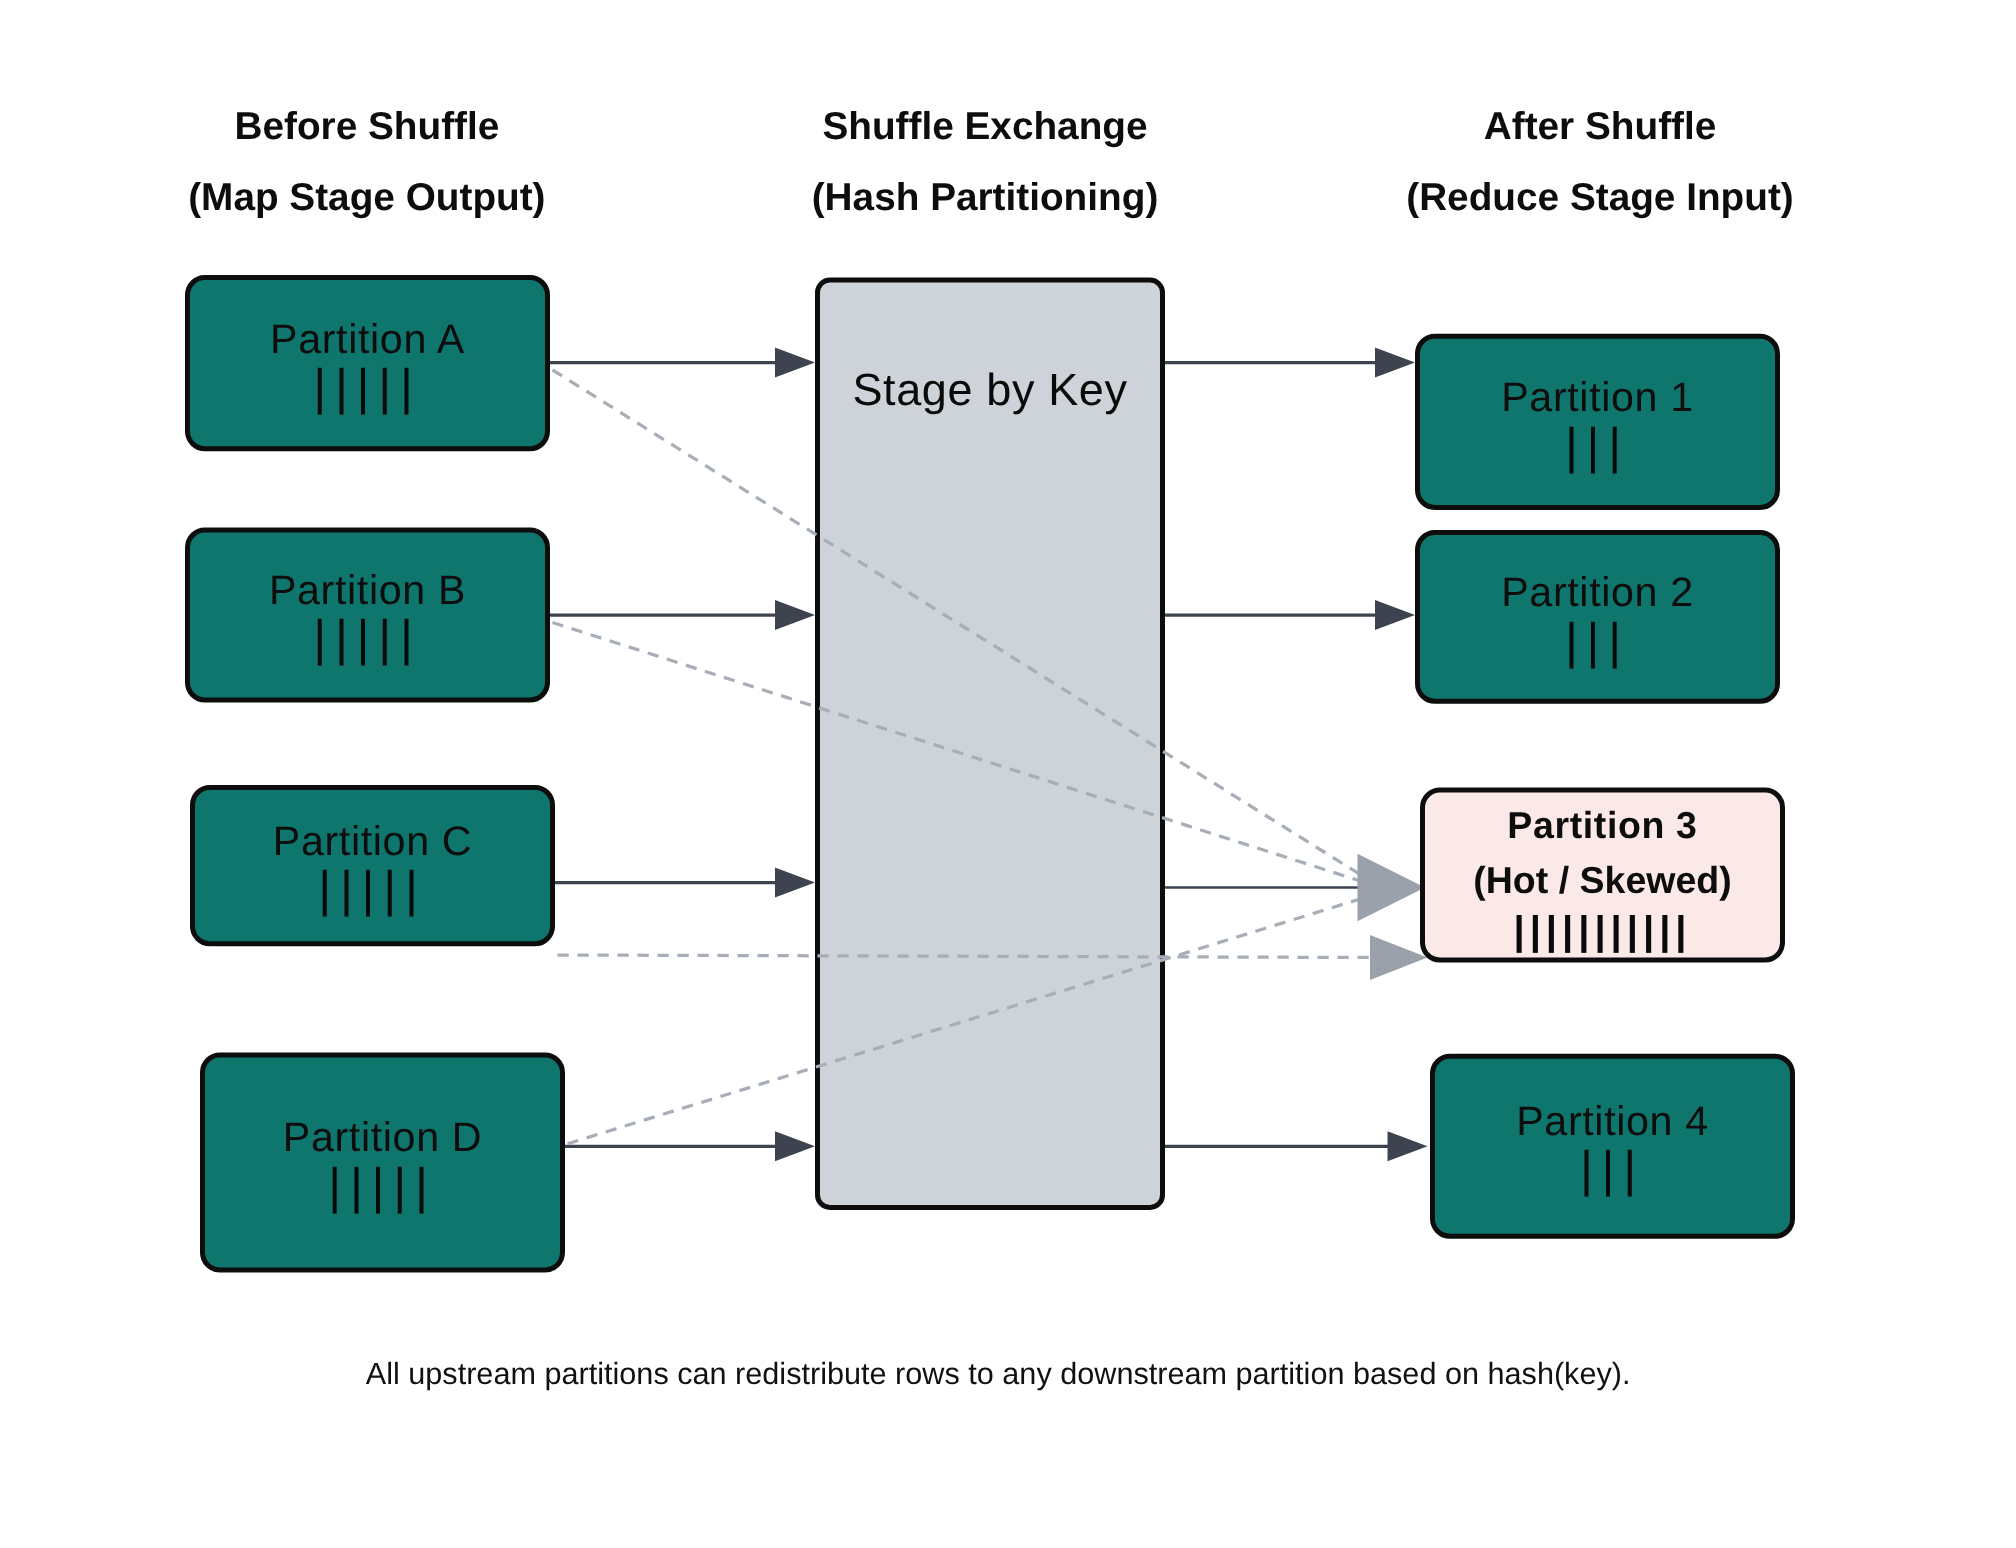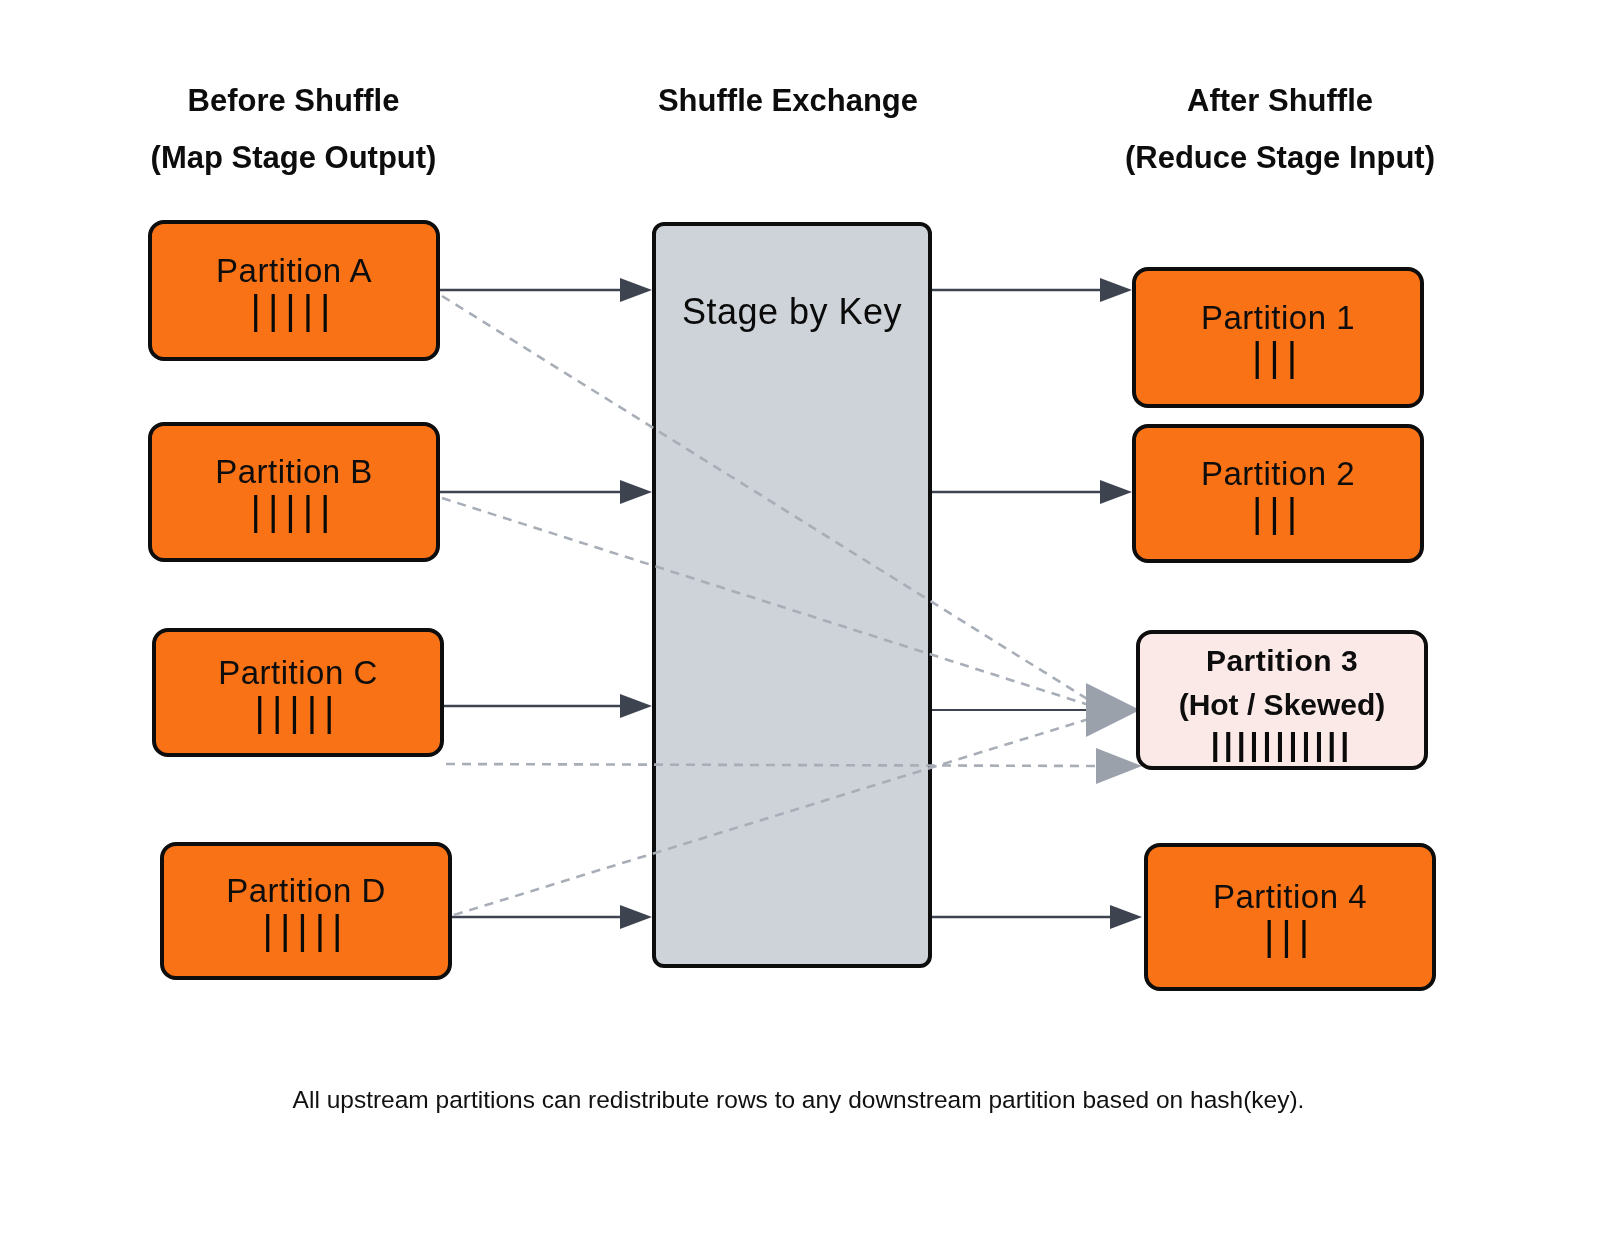--- a/index.html
+++ b/index.html
@@ -28,36 +28,36 @@
     line-height:57px;
     color:var(--ink);
   }
   .hdr-left{left:86px;top:72px;width:415px;}
   .hdr-mid{left:578px;top:72px;width:420px;}
   .hdr-right{left:1060px;top:72px;width:440px;}
 
   .pbox{
     position:absolute;
     width:292px;
-    background:#f97316;
+    background:#0f766e;
     border:4.5px solid var(--box-border);
     border-radius:16px;
     display:flex;flex-direction:column;
     align-items:center;justify-content:center;
   }
   .pbox .plabel{font-size:33px;color:var(--ink);letter-spacing:0.5px;}
   .pbox .tally{
     font-size:40px;line-height:40px;
     letter-spacing:7px;color:#0a0a0a;
     font-family:"Liberation Sans", sans-serif;
   }
   .box-a{left:148px;top:220px;height:141px;}
   .box-b{left:148px;top:422px;height:140px;}
   .box-c{left:152px;top:628px;height:129px;}
-  .box-d{left:160px;top:842px;height:138px;}
+  .box-d{left:160px;top:842px;height:176px;}
   .box-1{left:1132px;top:222px;height:141px;margin-top:45px;}
   .box-2{left:1132px;top:424px;height:139px;}
   .box-3{left:1136px;top:630px;height:140px;gap:2px;}
   .box-4{left:1144px;top:843px;height:148px;}
 
   .pbox.hot{background:var(--hot-fill);}
   .pbox.hot .plabel{font-weight:bold;font-size:30px;line-height:44px;}
   .pbox.hot .sublabel{font-weight:bold;font-size:30px;line-height:40px;color:var(--ink);}
   .pbox.hot .tally{font-size:32px;line-height:34px;letter-spacing:4px;font-weight:bold;}
 
@@ -96,20 +96,21 @@
 <body>
 
 <div class="canvas">
 
   <div class="col-header hdr-left">
     <div>Before Shuffle</div>
     <div>(Map Stage Output)</div>
   </div>
   <div class="col-header hdr-mid">
     <div>Shuffle Exchange</div>
+    <div>(Hash Partitioning)</div>
   </div>
   <div class="col-header hdr-right">
     <div>After Shuffle</div>
     <div>(Reduce Stage Input)</div>
   </div>
 
   <div class="hash-box">
     <div class="hash-label">Stage by Key</div>
   </div>
 

